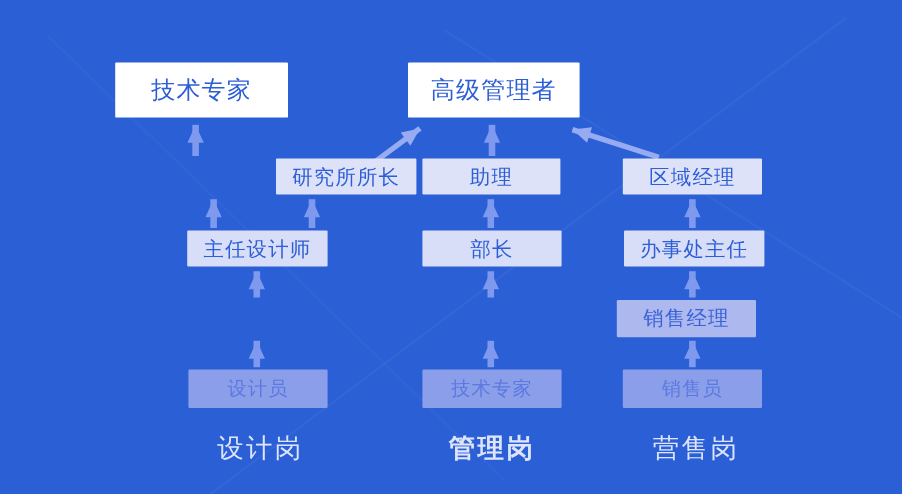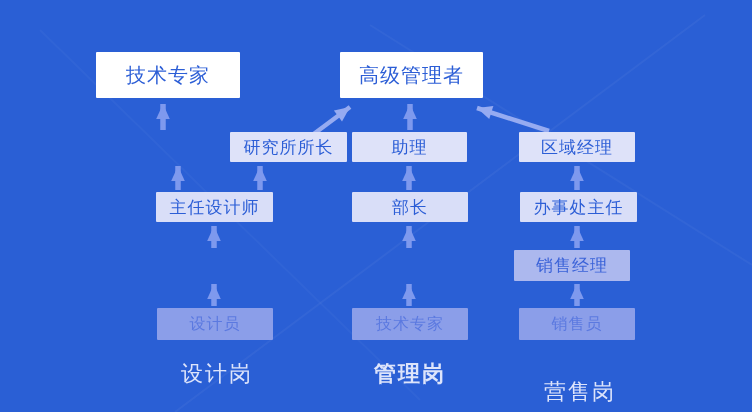--- a/index.html
+++ b/index.html
@@ -89,15 +89,15 @@
   <div class="node l3" style="left:520px;top:192px;width:117px;height:30px;">办事处主任</div>
 
   <div class="node l4" style="left:514px;top:250px;width:116px;height:31px;">销售经理</div>
 
   <div class="node l5" style="left:157px;top:308px;width:116px;height:32px;">设计员</div>
   <div class="node l5" style="left:352px;top:308px;width:116px;height:32px;">技术专家</div>
   <div class="node l5" style="left:519px;top:308px;width:116px;height:32px;">销售员</div>
 
   <div class="footer-label" style="left:147px;top:359px;">设计岗</div>
   <div class="footer-label" style="left:340px;top:359px;font-weight:bold;">管理岗</div>
-  <div class="footer-label" style="left:510px;top:359px;margin-top:18px;">营售岗</div>
+  <div class="footer-label" style="left:510px;top:359px;">营售岗</div>
 
 </div>
 
 </body></html>

